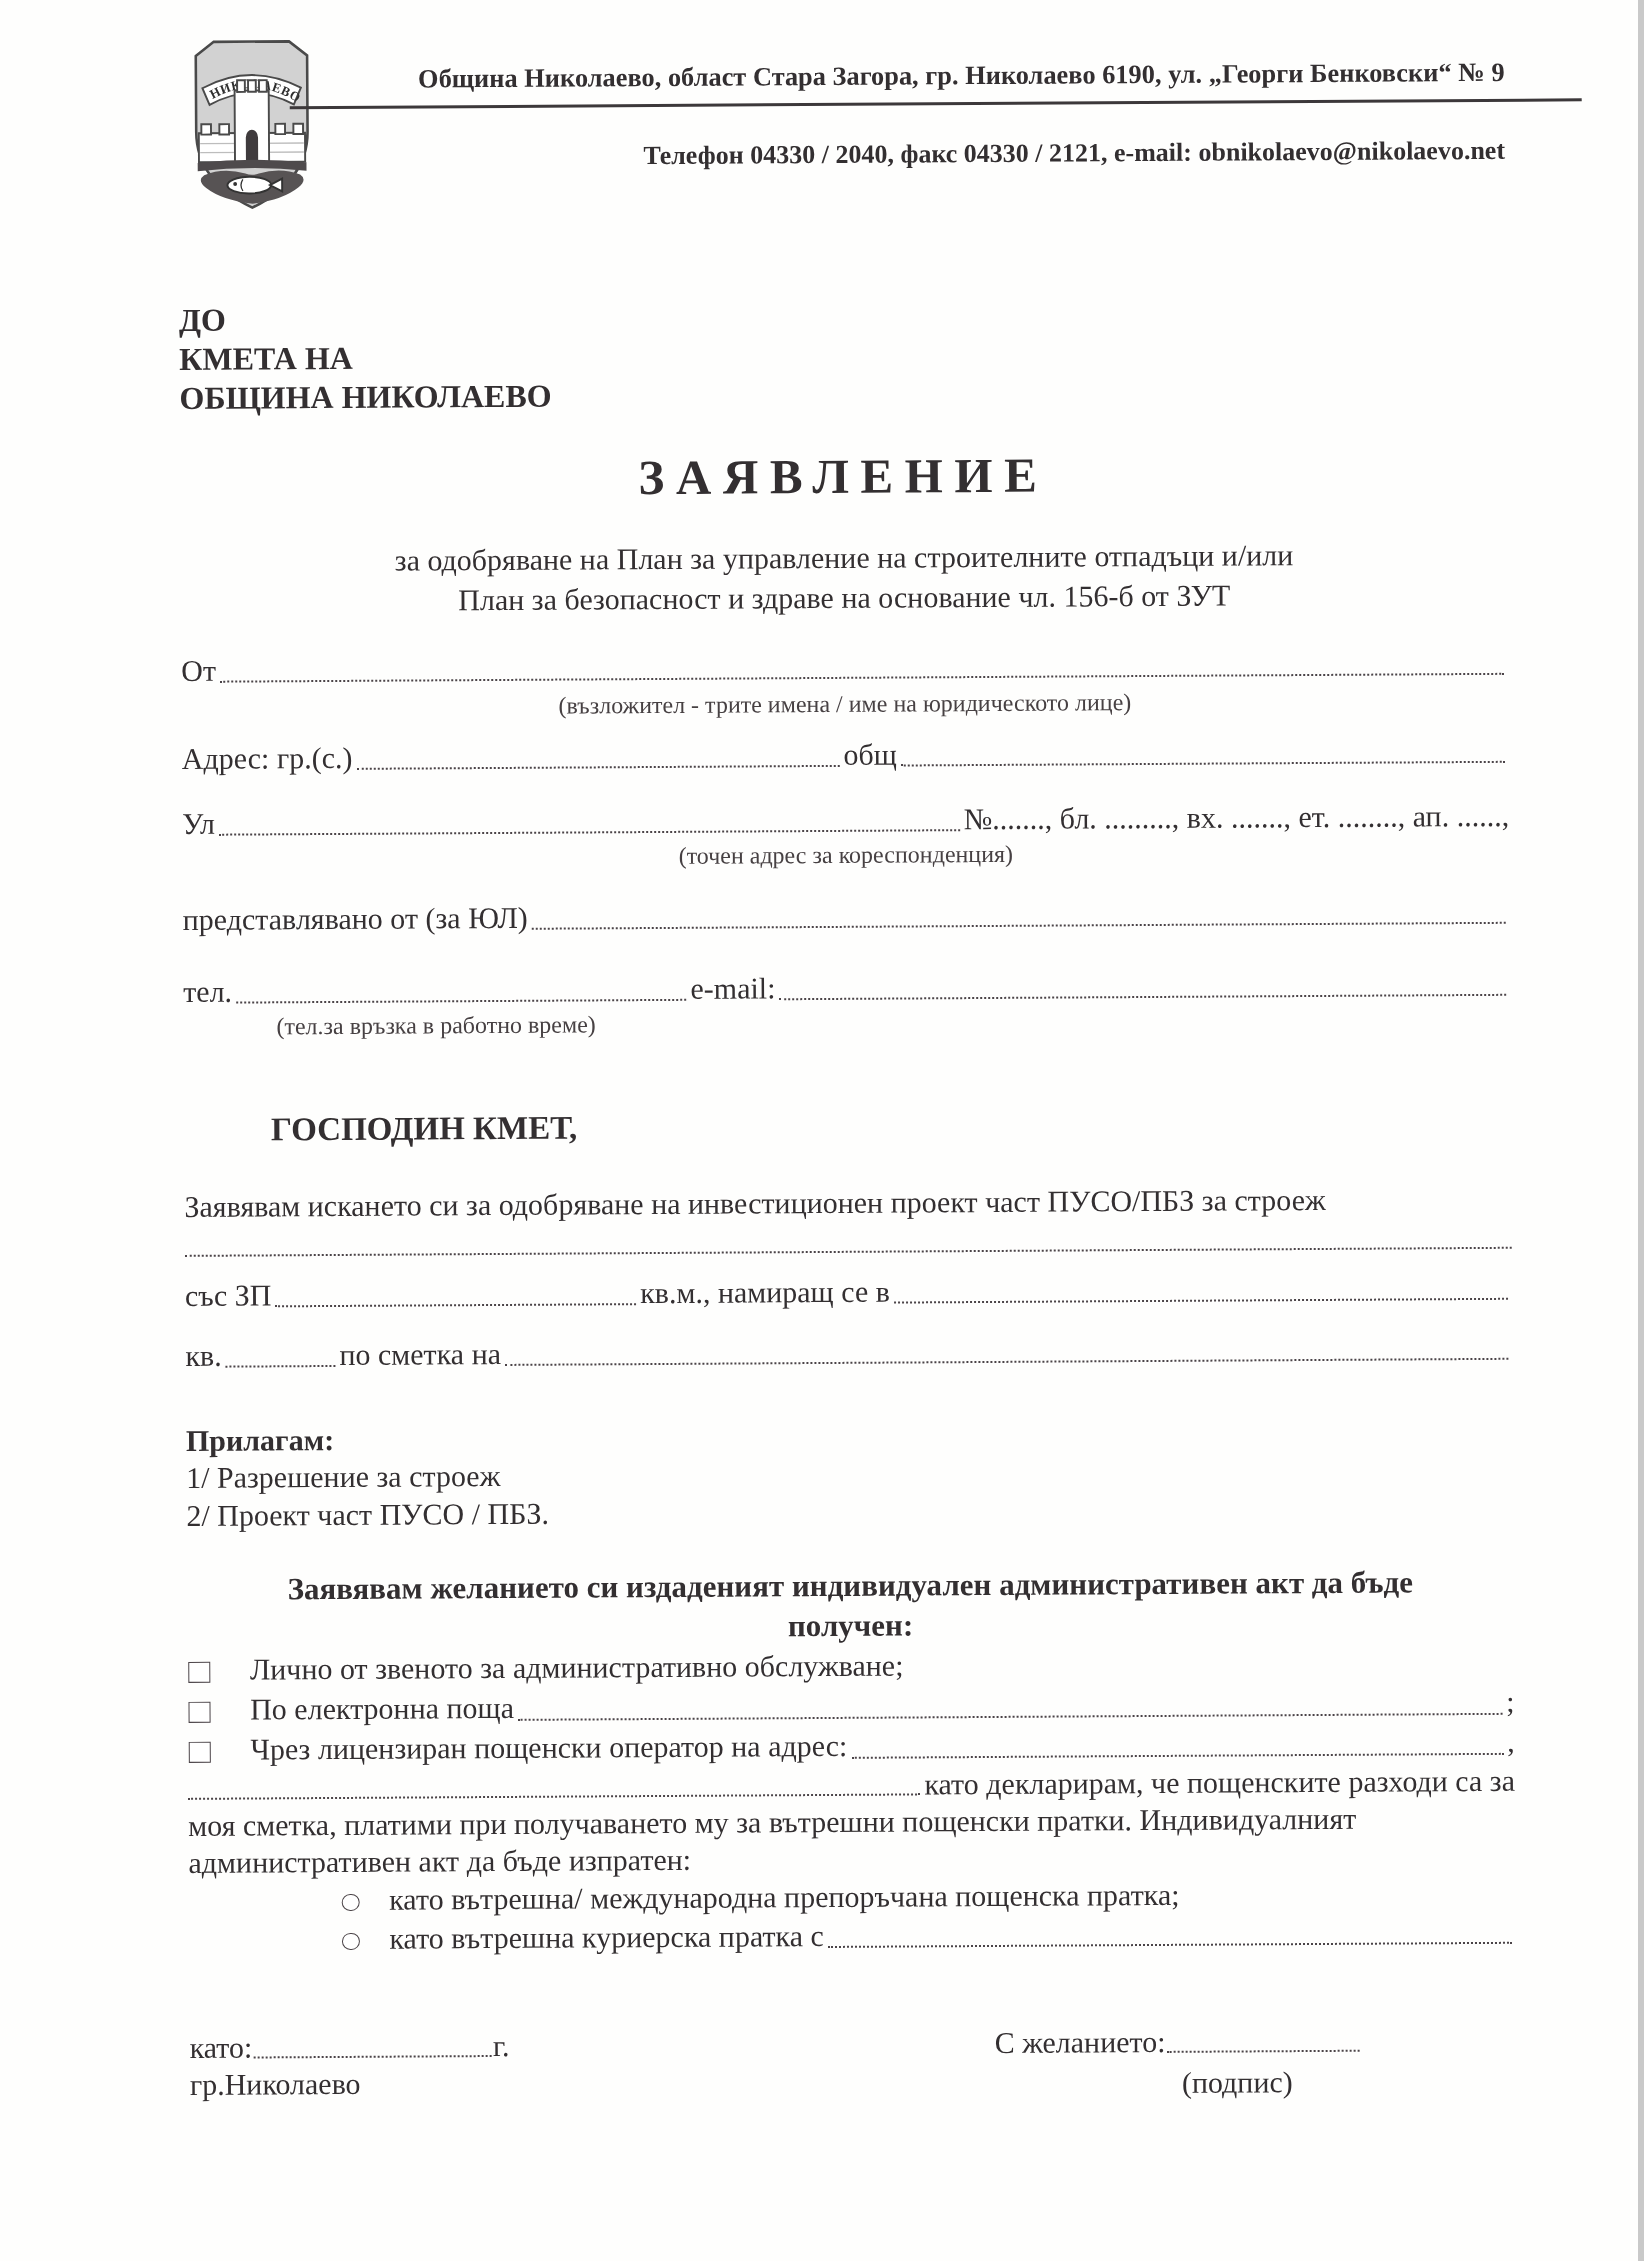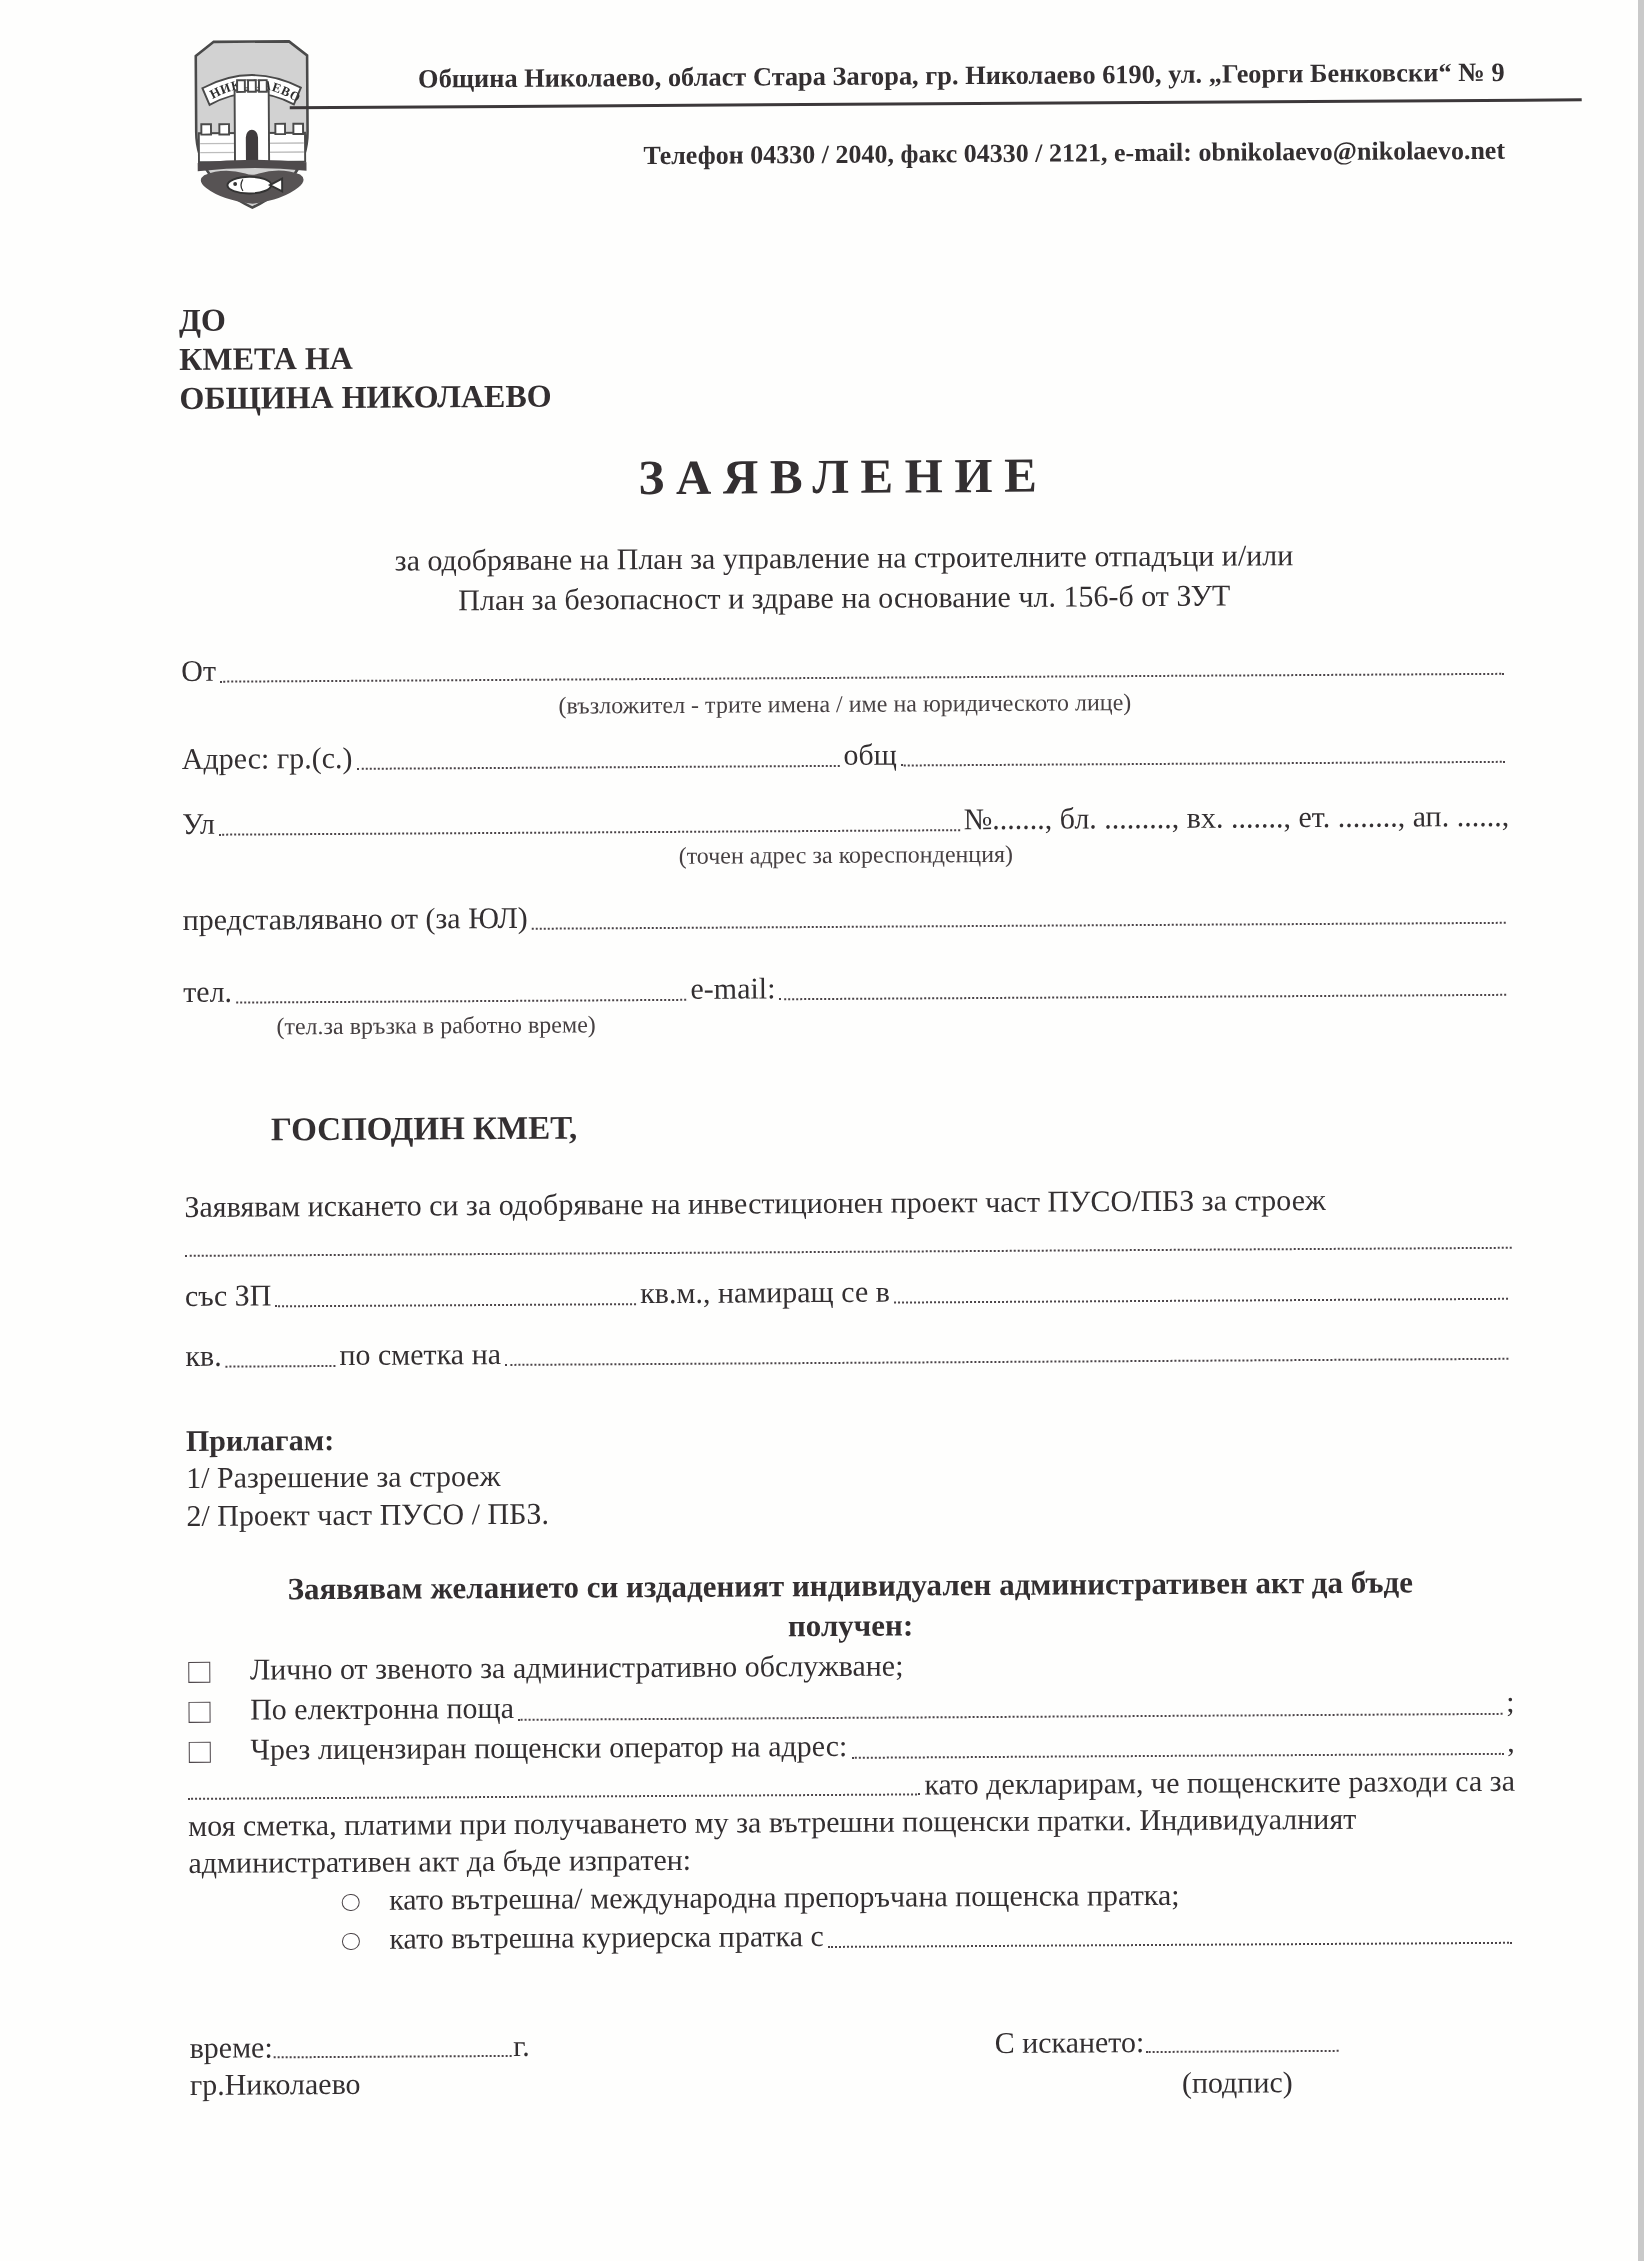--- a/index.html
+++ b/index.html
@@ -215,29 +215,29 @@
     </div>
     <div class="fline subopt">
       <span class="rad"></span>
       <span>като вътрешна куриерска пратка с</span>
       <span class="leader grow"></span>
     </div>
 
     <div class="footer">
       <div class="f-left">
         <div class="fline">
-          <span>време:</span>
+          <span>като:</span>
           <span class="leader w370" style="margin-left:1.3px;margin-right:1.3px;"></span>
           <span>г.</span>
         </div>
         <div>гр.Николаево</div>
       </div>
       <div class="f-right">
         <div class="fline">
-          <span>С искането:</span>
+          <span>С желанието:</span>
           <span class="leader w300" style="margin-left:1.3px;"></span>
         </div>
         <div class="sig-hint">(подпис)</div>
       </div>
     </div>
 
   </div>
 </div>
 <div class="scan-edge"></div>
 

